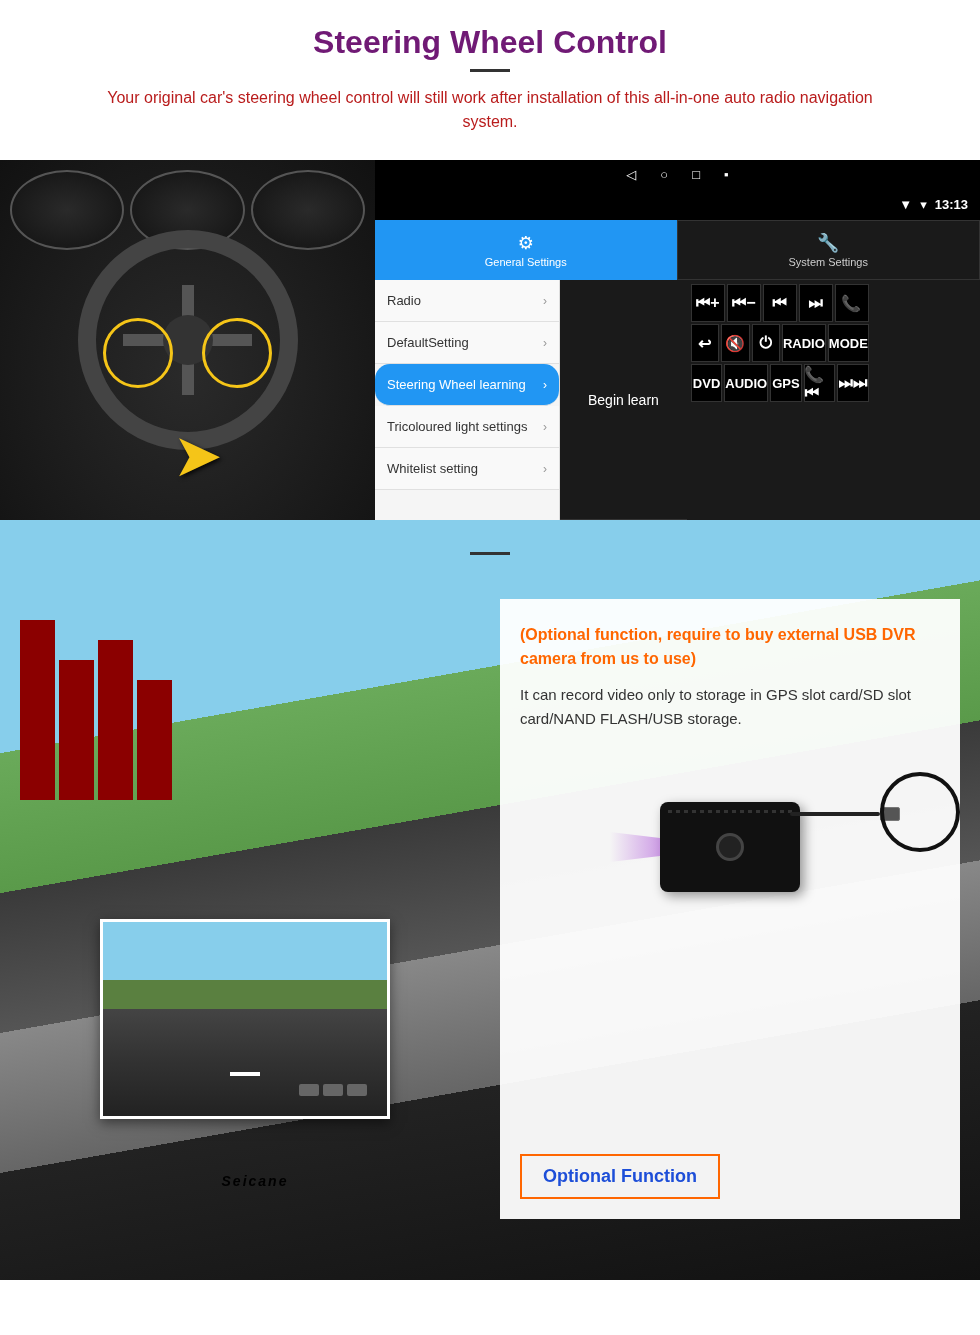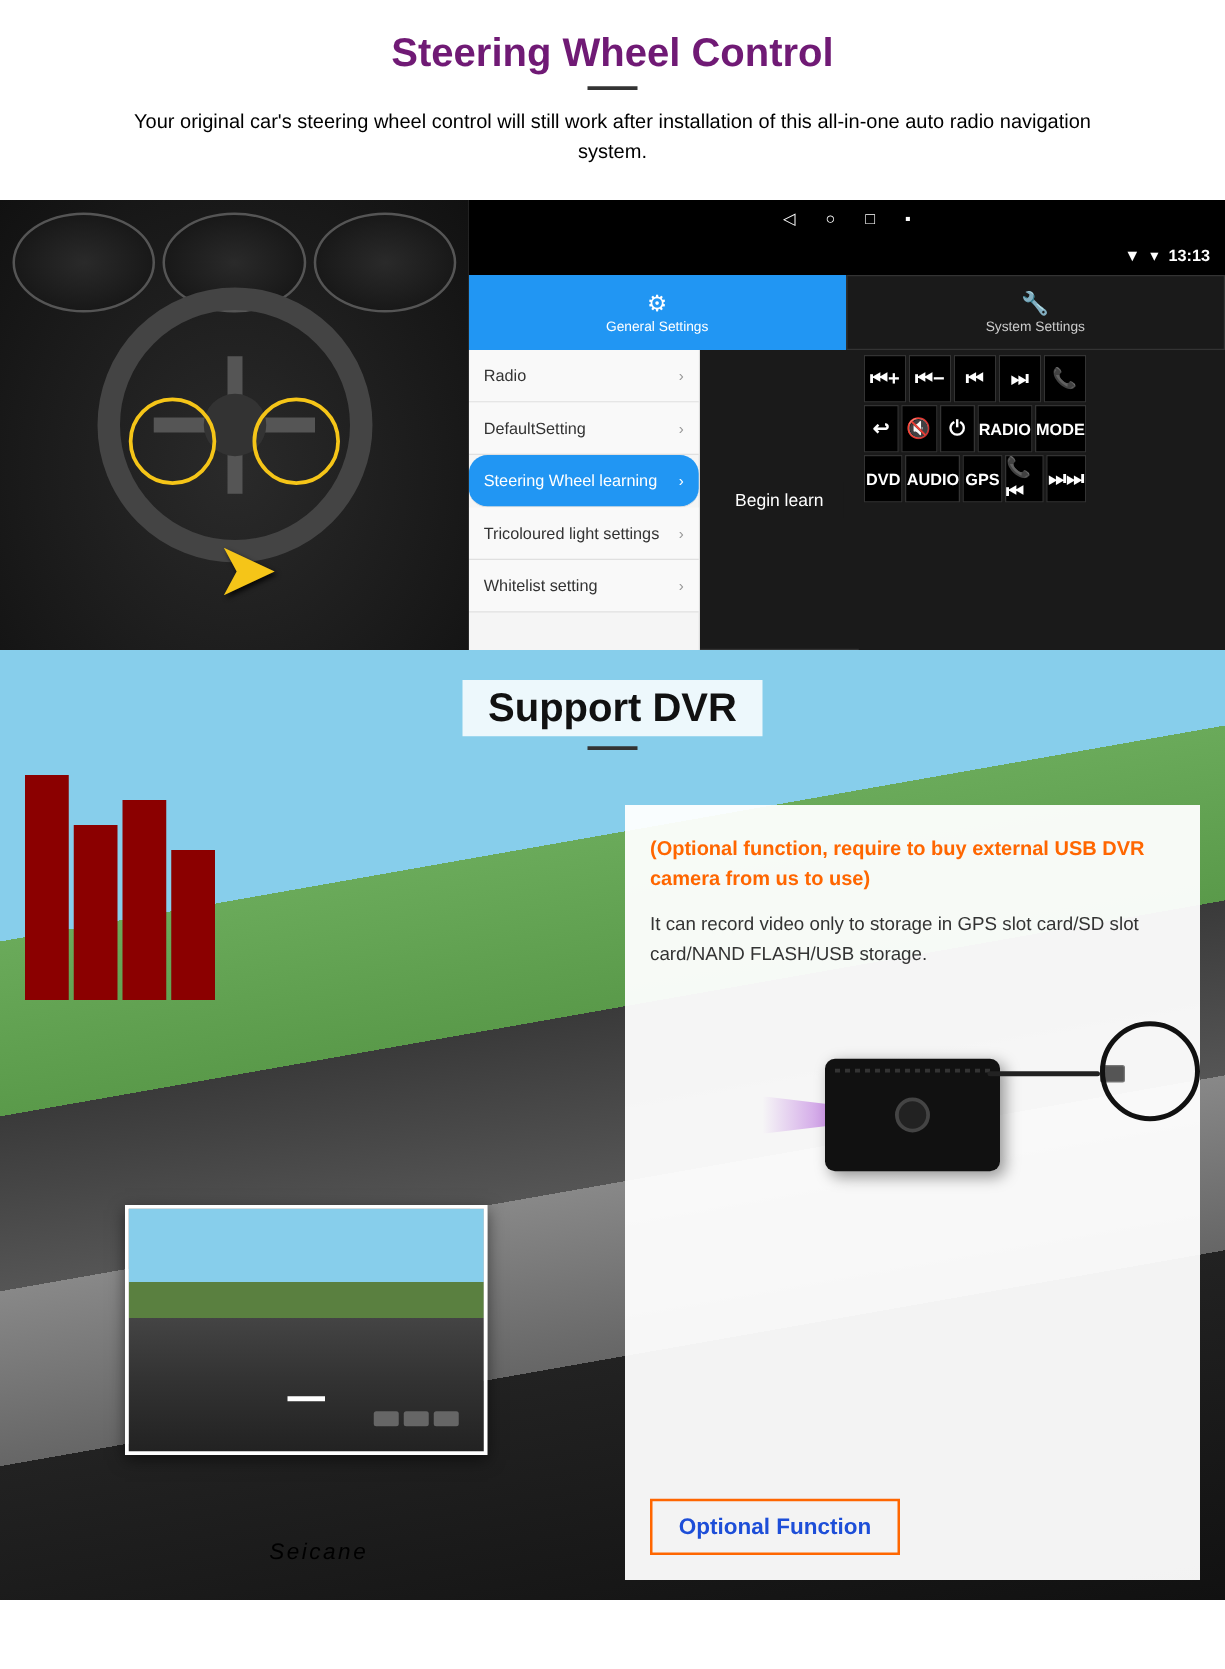--- a/index.html
+++ b/index.html
@@ -22,21 +22,21 @@
       color: #701a75;
     }
     .section-divider {
       width: 40px;
       height: 3px;
       background: #333;
       margin: 8px auto 14px;
     }
     .section-header p {
       font-size: 16px;
-      color: #000000;
+      color: #b91c1c;
       line-height: 1.5;
       max-width: 820px;
       margin: 0 auto;
     }
 
     
     .steering-container {
       display: flex;
       width: 100%;
       height: 360px;
@@ -397,25 +397,25 @@
       left: 50%;
       width: 30px;
       height: 4px;
       background: #fff;
       transform: translateX(-50%);
     }
 
     
     .seicane-brand {
       position: absolute;
-      bottom: 12px;
+      bottom: 30px;
       left: 50%;
       transform: translateX(-50%);
-      font-size: 18px;
-      font-weight: 400;
+      font-size: 14px;
+      font-weight: 700;
       color: #000;
       font-style: italic;
       letter-spacing: 2px;
     }
 
     .dvr-right {
       flex: 1;
       background: rgba(255,255,255,0.95);
       margin-left: 10px;
       padding: 24px 20px 20px;
@@ -676,21 +676,20 @@
   <div class="dvr-street-sim"></div>
 
   <div class="dvr-buildings">
     <div class="building building-b1"></div>
     <div class="building building-b2"></div>
     <div class="building building-b3"></div>
     <div class="building building-b4"></div>
   </div>
 
   <div class="dvr-header">
-    <h2>Support DVR</h2>
     <div class="dvr-divider"></div>
   </div>
 
   <div class="dvr-content">
 
     <div class="dvr-left">
 
       <div class="dvr-thumb">
 
         <div class="thumb-road-line"></div>

